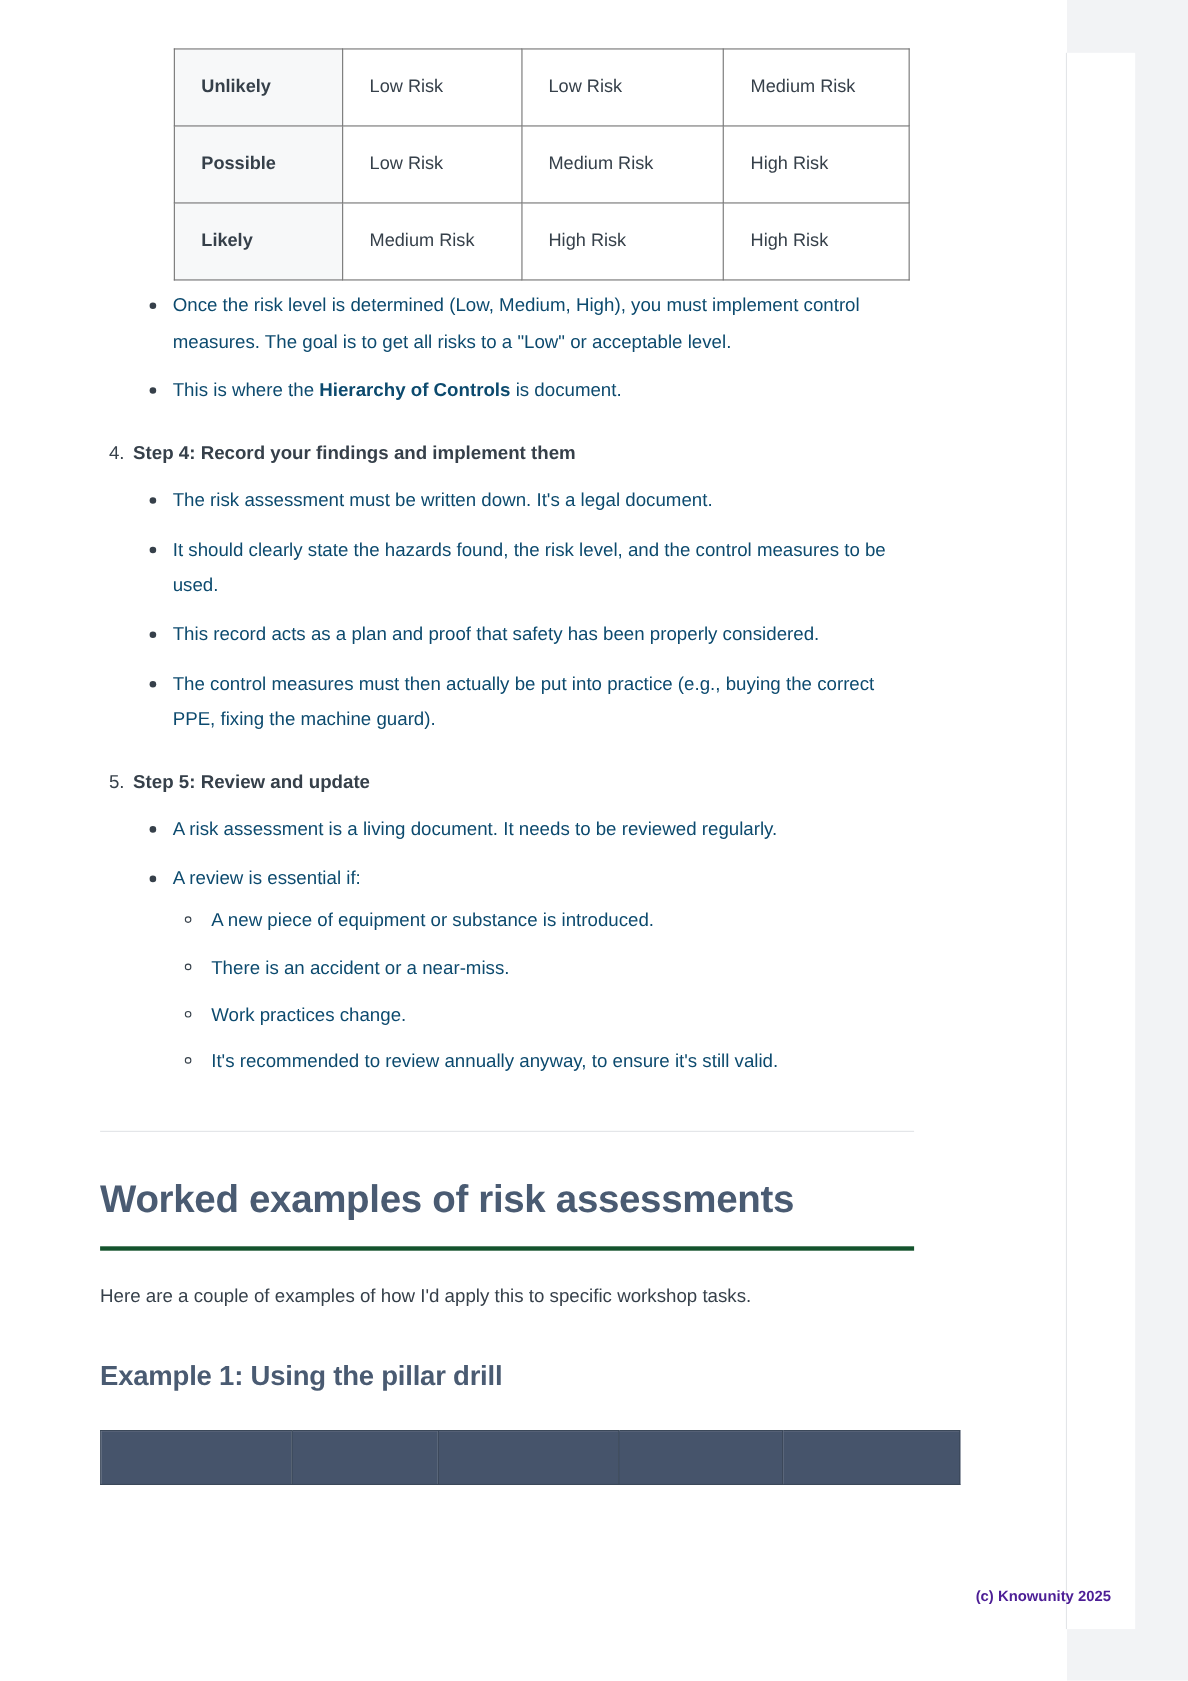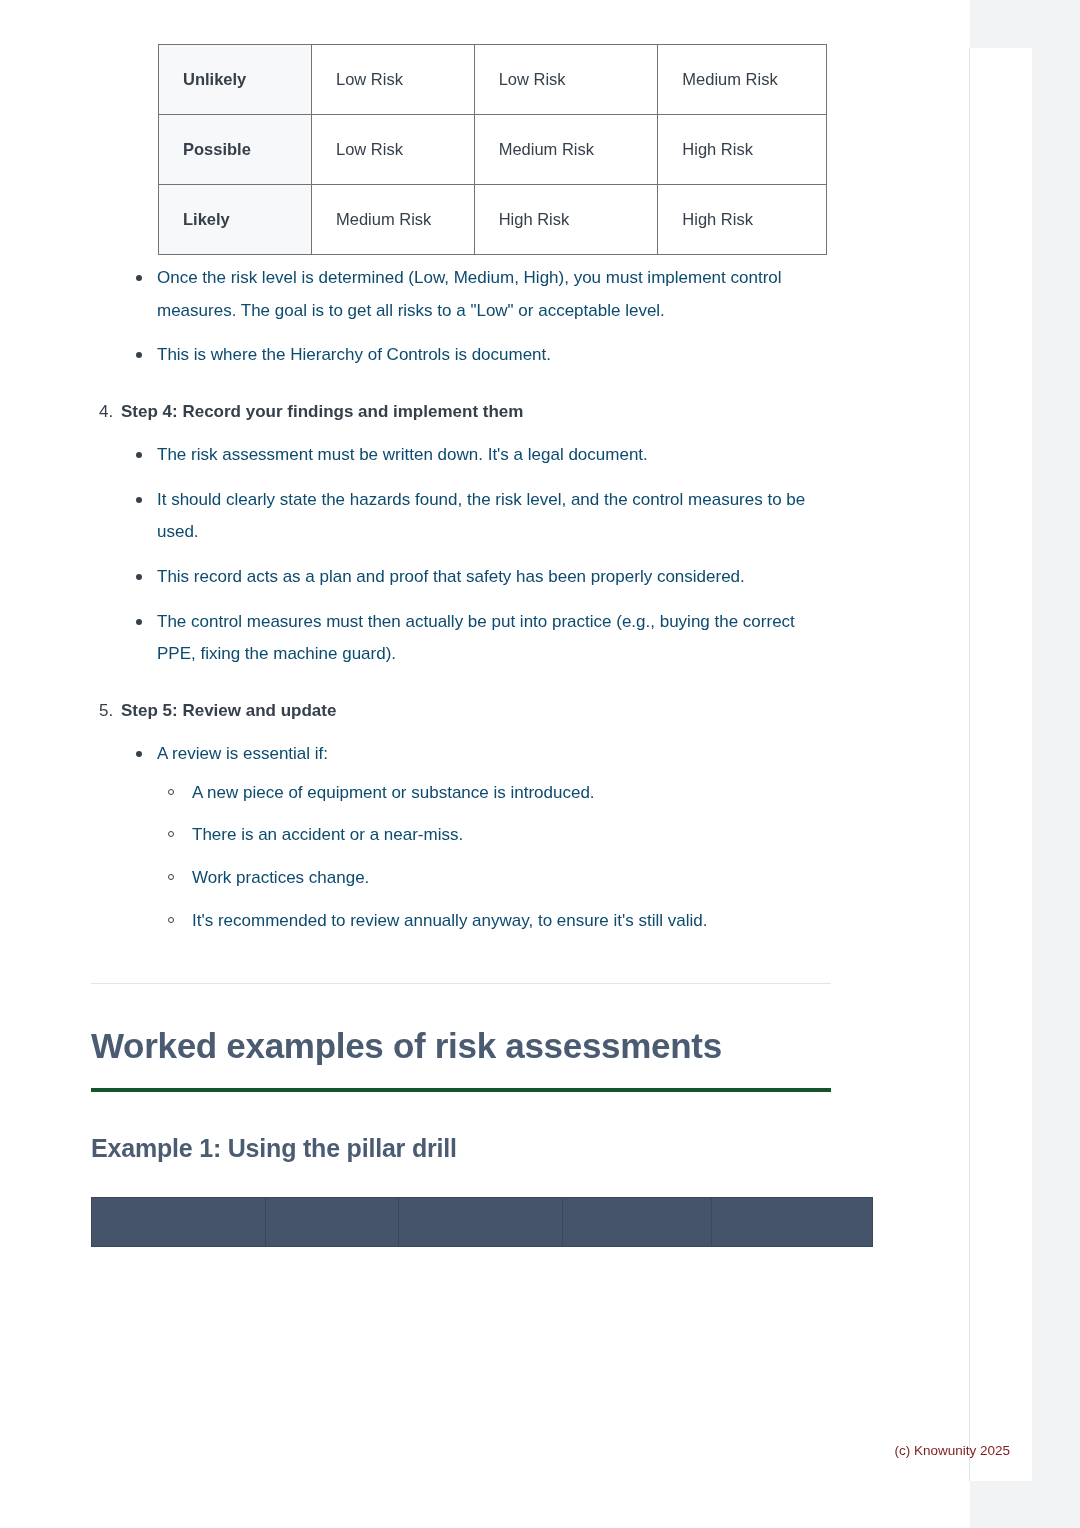--- a/index.html
+++ b/index.html
@@ -126,21 +126,21 @@
     padding-left: 30px;
     margin: 26px 0 14px 0;
     line-height: 1.6;
   }
   .step-head .num {
     position: absolute;
     left: 8px;
     font-weight: normal;
   }
 
-  b { font-weight: normal; }
+  b { font-weight: bold; }
 
   .divider {
     border: 0;
     border-top: 1px solid #e2e4e7;
     margin: 46px 0 0 0;
     width: 740px;
   }
 
   h2.section-title {
     font-size: 35px;
@@ -181,23 +181,24 @@
     font-size: 15px;
     text-align: left;
     padding: 0 14px;
   }
 
   .watermark {
     position: absolute;
     right: 70px;
     bottom: 70px;
     font-size: 13.5px;
-    color: #7f1d1d;
+    color: #4c1d95;
     font-family: "Liberation Sans", sans-serif;
     white-space: nowrap;
+    font-weight: bold;
   }
 </style>
 </head>
 <body>
 
 <div class="page-gutter">
   <div class="page-gutter-inner"></div>
 </div>
 
 <table class="risk-table">
@@ -241,35 +242,37 @@
     <li>This record acts as a plan and proof that safety has been properly considered.</li>
     <li>The control measures must then actually be put into practice (e.g., buying the correct PPE, fixing the machine guard).</li>
   </ul>
 
   <div class="step-head">
     <span class="num">5.</span>
     <span>Step 5: Review and update</span>
   </div>
 
   <ul class="bullets">
+    <li>A risk assessment is a living document. It needs to be reviewed regularly.</li>
     <li>
       <span>A review is essential if:</span>
       <ul class="sub-bullets">
         <li>A new piece of equipment or substance is introduced.</li>
         <li>There is an accident or a near-miss.</li>
         <li>Work practices change.</li>
         <li>It's recommended to review annually anyway, to ensure it's still valid.</li>
       </ul>
     </li>
   </ul>
 
   <hr class="divider">
 
   <h2 class="section-title">Worked examples of risk assessments</h2>
 
+  <p class="lead">Here are a couple of examples of how I'd apply this to specific workshop tasks.</p>
 
   <h3 class="example-title">Example 1: Using the pillar drill</h3>
 
   <table class="example-table">
     <thead>
       <tr>
         <th style="width:178px"></th>
         <th style="width:128px"></th>
         <th style="width:166px"></th>
         <th style="width:148px"></th>

